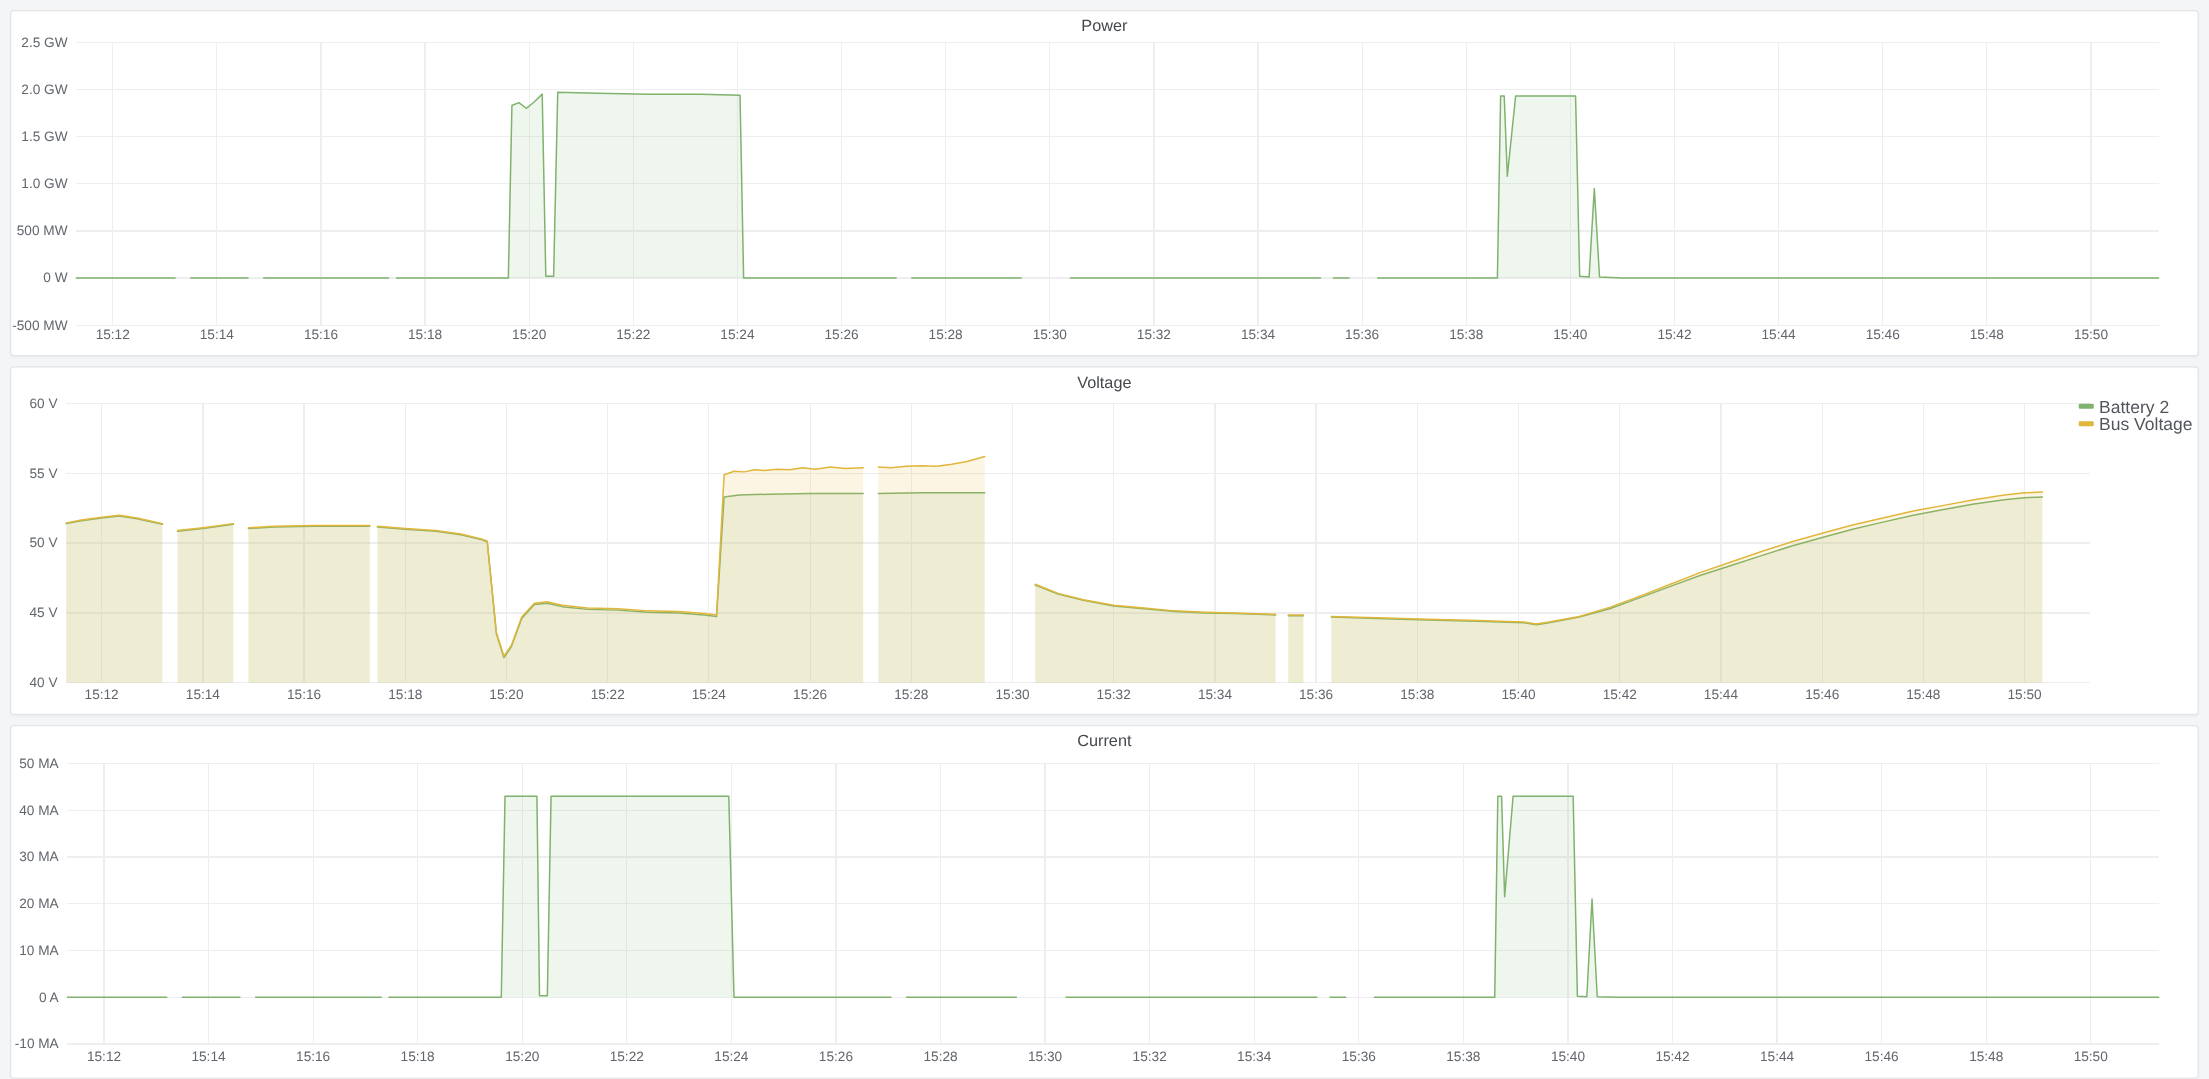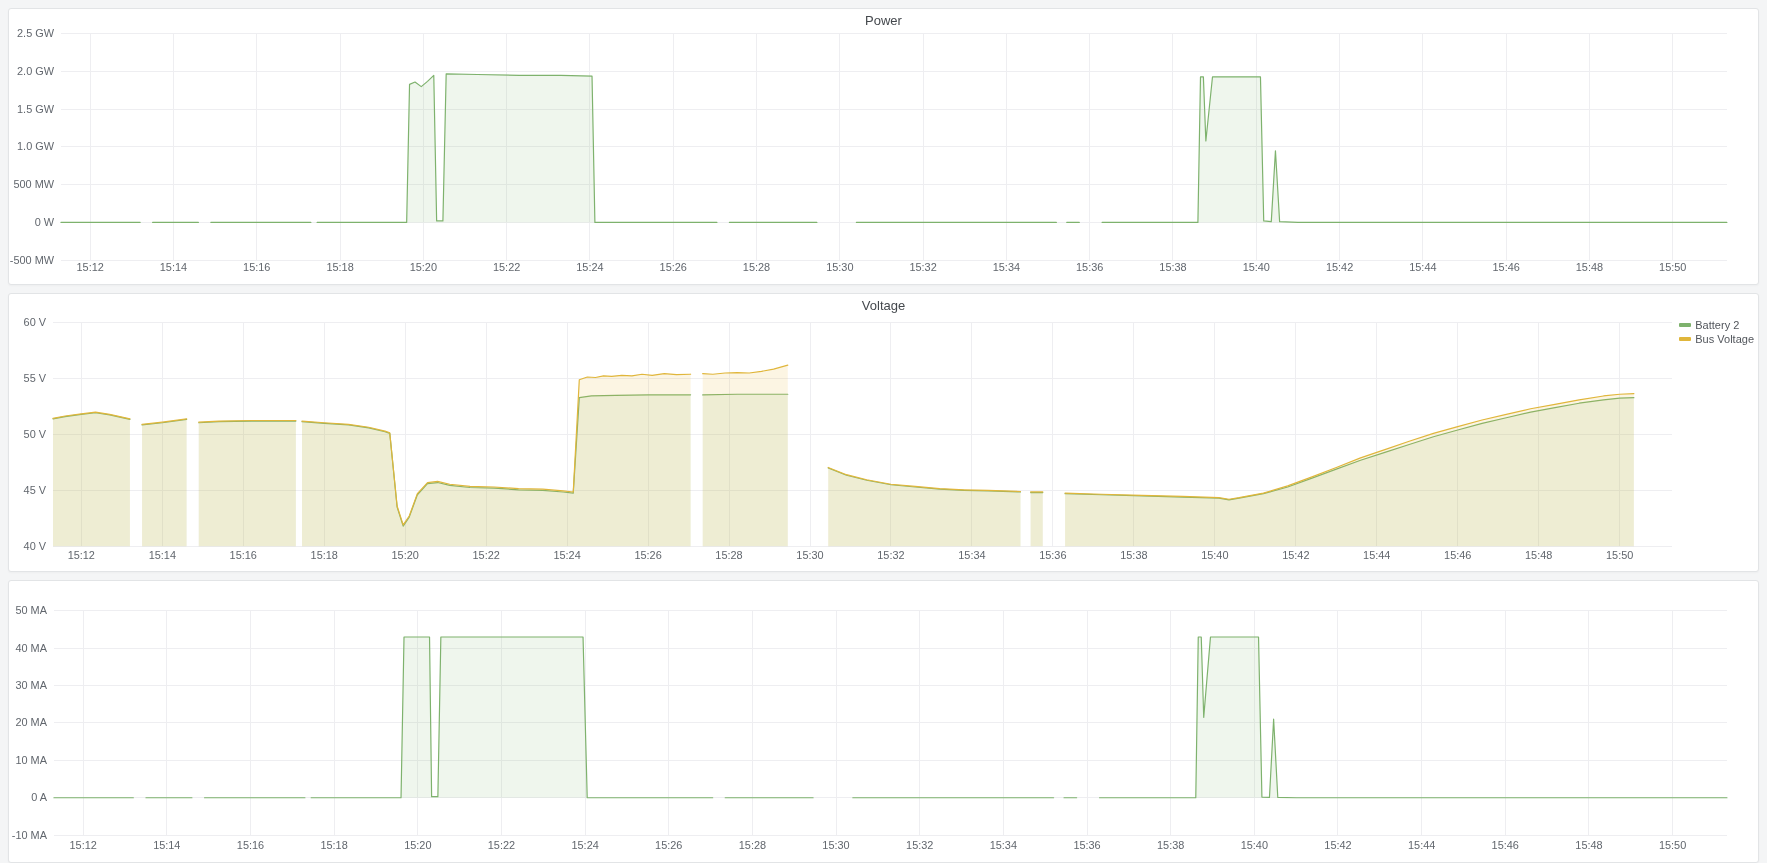--- a/index.html
+++ b/index.html
@@ -12,21 +12,21 @@
   .panel-current{height:283px}
   .panel-header{position:absolute;top:0;left:0;right:0;height:22px;display:flex;align-items:center;justify-content:center;z-index:2;cursor:pointer}
   .panel-title{font-size:13px;font-weight:400;color:#44484d}
   .chart-host{position:absolute;inset:0;z-index:1}
   .chart-host svg{display:block;width:100%;height:100%}
   .grid{stroke:#eeeef1;stroke-width:1;shape-rendering:crispEdges}
   .tick{fill:#61666d;font-size:11px;font-family:"Liberation Sans",sans-serif}
   .ytick{text-anchor:end}
   .xtick{text-anchor:middle}
   .legend{position:absolute;top:24px;right:4px;z-index:3}
-  .legend-item{display:flex;align-items:center;gap:4px;height:14px;font-size:11px;color:#52565c;cursor:pointer;white-space:nowrap}
+  .legend-item{display:flex;align-items:center;gap:4px;height:14px;font-size:14px;color:#52565c;cursor:pointer;white-space:nowrap}
   .swatch{display:inline-block;width:12px;height:4px;border-radius:1px;flex:0 0 auto}
 </style>
 </head>
 <body>
 
 <div class="dash">
 
   <section class="panel panel-power">
     <header class="panel-header">
       <h2 class="panel-title">Power</h2>
@@ -213,20 +213,23 @@
         <span>Battery 2</span>
       </div>
       <div class="legend-item">
         <span class="swatch" style="background: rgb(224, 182, 59);"></span>
         <span>Bus Voltage</span>
       </div>
     </div>
   </section>
 
   <section class="panel panel-current">
+    <header class="panel-header">
+      <h2 class="panel-title">Current</h2>
+    </header>
     <div class="chart-host">
         <svg viewBox="0 0 1751 283">
           <g>
             <line x1="40" x2="1725" y1="30.0" y2="30.0" class="grid"></line>
             <text x="33" y="33.5" class="tick ytick">50 MA</text>
             <line x1="40" x2="1725" y1="67.7" y2="67.7" class="grid"></line>
             <text x="33" y="71.2" class="tick ytick">40 MA</text>
             <line x1="40" x2="1725" y1="105.3" y2="105.3" class="grid"></line>
             <text x="33" y="108.8" class="tick ytick">30 MA</text>
             <line x1="40" x2="1725" y1="143.0" y2="143.0" class="grid"></line>

